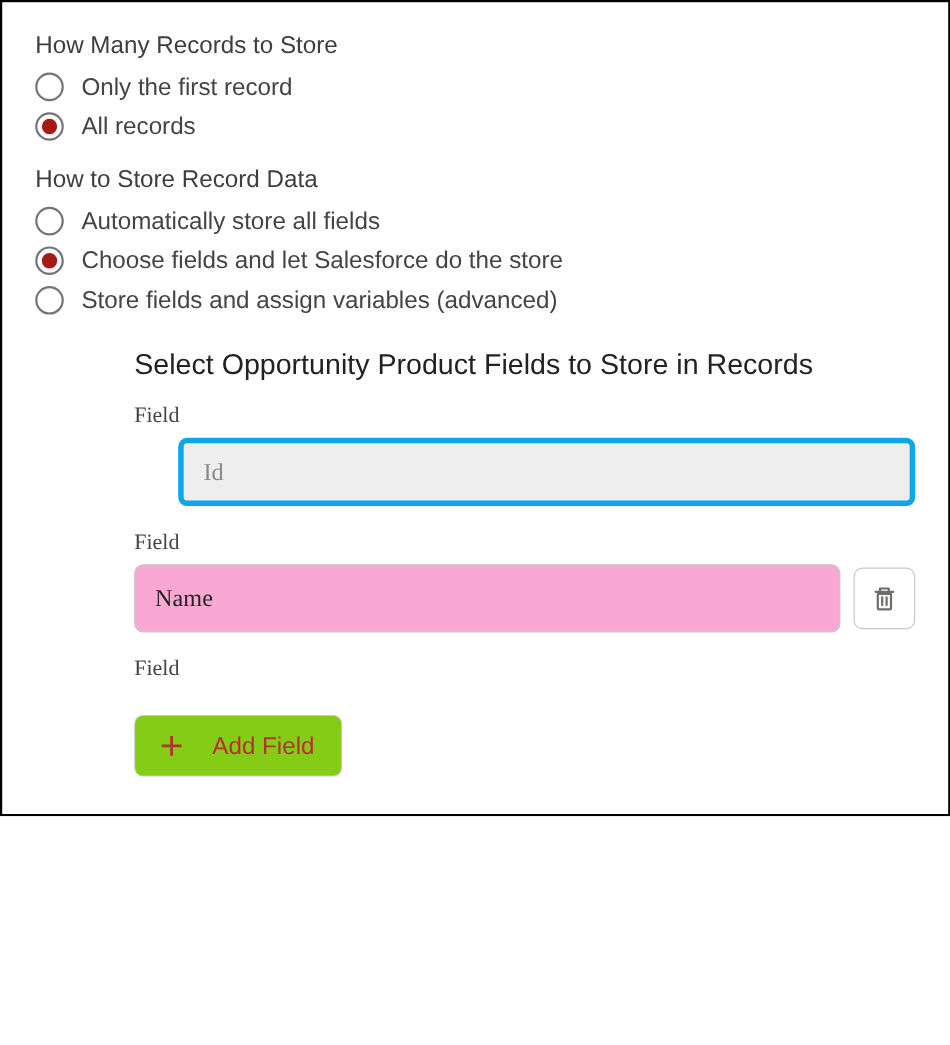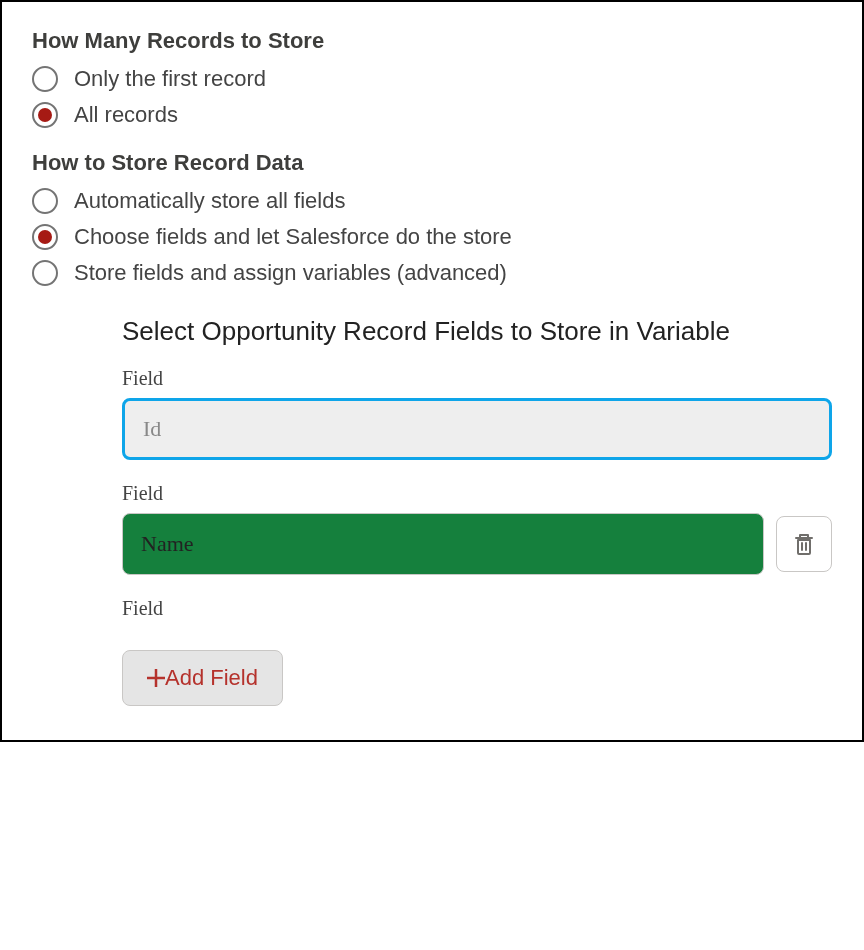--- a/index.html
+++ b/index.html
@@ -8,21 +8,21 @@
       background: #fff;
       color: #3e3e3c;
     }
     .panel {
       width: 864px;
       border: 2px solid #000;
       padding: 26px 30px 34px 30px;
     }
     .section-title {
       font-size: 22px;
-      font-weight: 700;
+      font-weight: 400;
       color: #3e3e3c;
       margin-bottom: 12px;
     }
     .radio-group { margin-bottom: 22px; }
     .radio-row {
       display: flex;
       align-items: flex-start;
       margin-bottom: 10px;
       cursor: pointer;
     }
@@ -70,53 +70,54 @@
     .field-row {
       display: flex;
       align-items: center;
       gap: 12px;
     }
     .field-input {
       flex: 1;
       height: 62px;
       border: 1px solid #c9c7c5;
       border-radius: 8px;
-      background: #15803d;
+      background: #f9a8d4;
       padding: 0 18px;
       font-size: 22px;
       color: #222;
       display: flex;
       align-items: center;
     }
     .field-input.disabled {
       background: #eeeeee;
       color: #888;
-      border: 3px solid #0ea5e9;
+      border: 5px solid #0ea5e9;
+      margin-left: 40px;
     }
     .del-btn {
       width: 56px;
       height: 56px;
       border: 1px solid #c9c7c5;
       border-radius: 8px;
       background: #fff;
       display: flex;
       align-items: center;
       justify-content: center;
       cursor: pointer;
     }
     .del-btn svg { display: block; }
     .add-btn {
       display: inline-flex;
       align-items: center;
-      gap: 0;
+      gap: 28px;
       height: 56px;
       padding: 0 24px;
       border: 1px solid #c9c7c5;
       border-radius: 8px;
-      background: #e5e5e5;
+      background: #84cc16;
       color: #b5322c;
       font-size: 22px;
       cursor: pointer;
       margin-top: 8px;
     }
     .add-btn svg { display: block; }
   </style>
 </head>
 <body>
 
@@ -148,21 +149,21 @@
         </span>
         <span class="radio-label">Choose fields and let Salesforce do the store</span>
       </div>
       <div class="radio-row">
         <span class="radio-outer"></span>
         <span class="radio-label">Store fields and assign variables (advanced)</span>
       </div>
     </div>
 
   <div class="fields-section">
-    <div class="fields-heading">Select Opportunity Record Fields to Store in Variable</div>
+    <div class="fields-heading">Select Opportunity Product Fields to Store in Records</div>
     <div id="fields-list">
         <div class="field-block">
           <div class="field-label">Field</div>
           <div class="field-row">
             <div class="field-input disabled">Id</div>
           </div>
         </div>
         <div class="field-block">
           <div class="field-label">Field</div>
           <div class="field-row">

